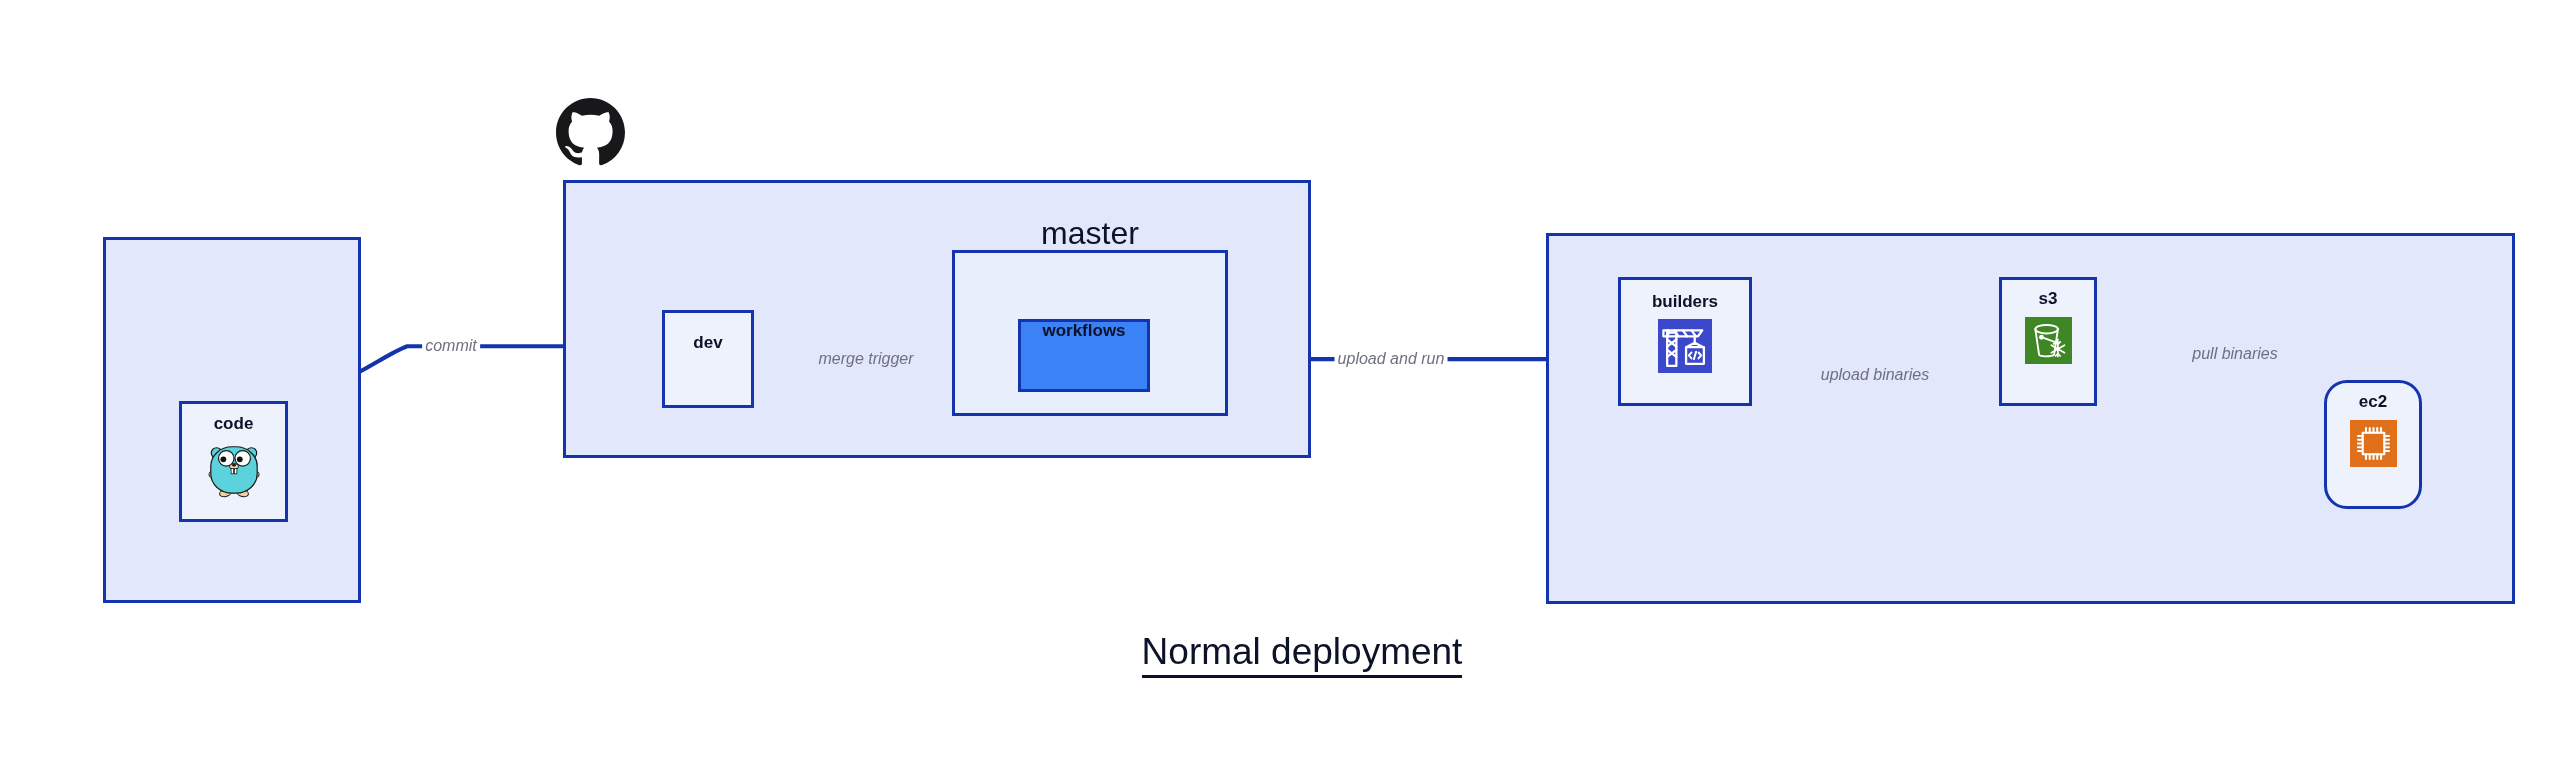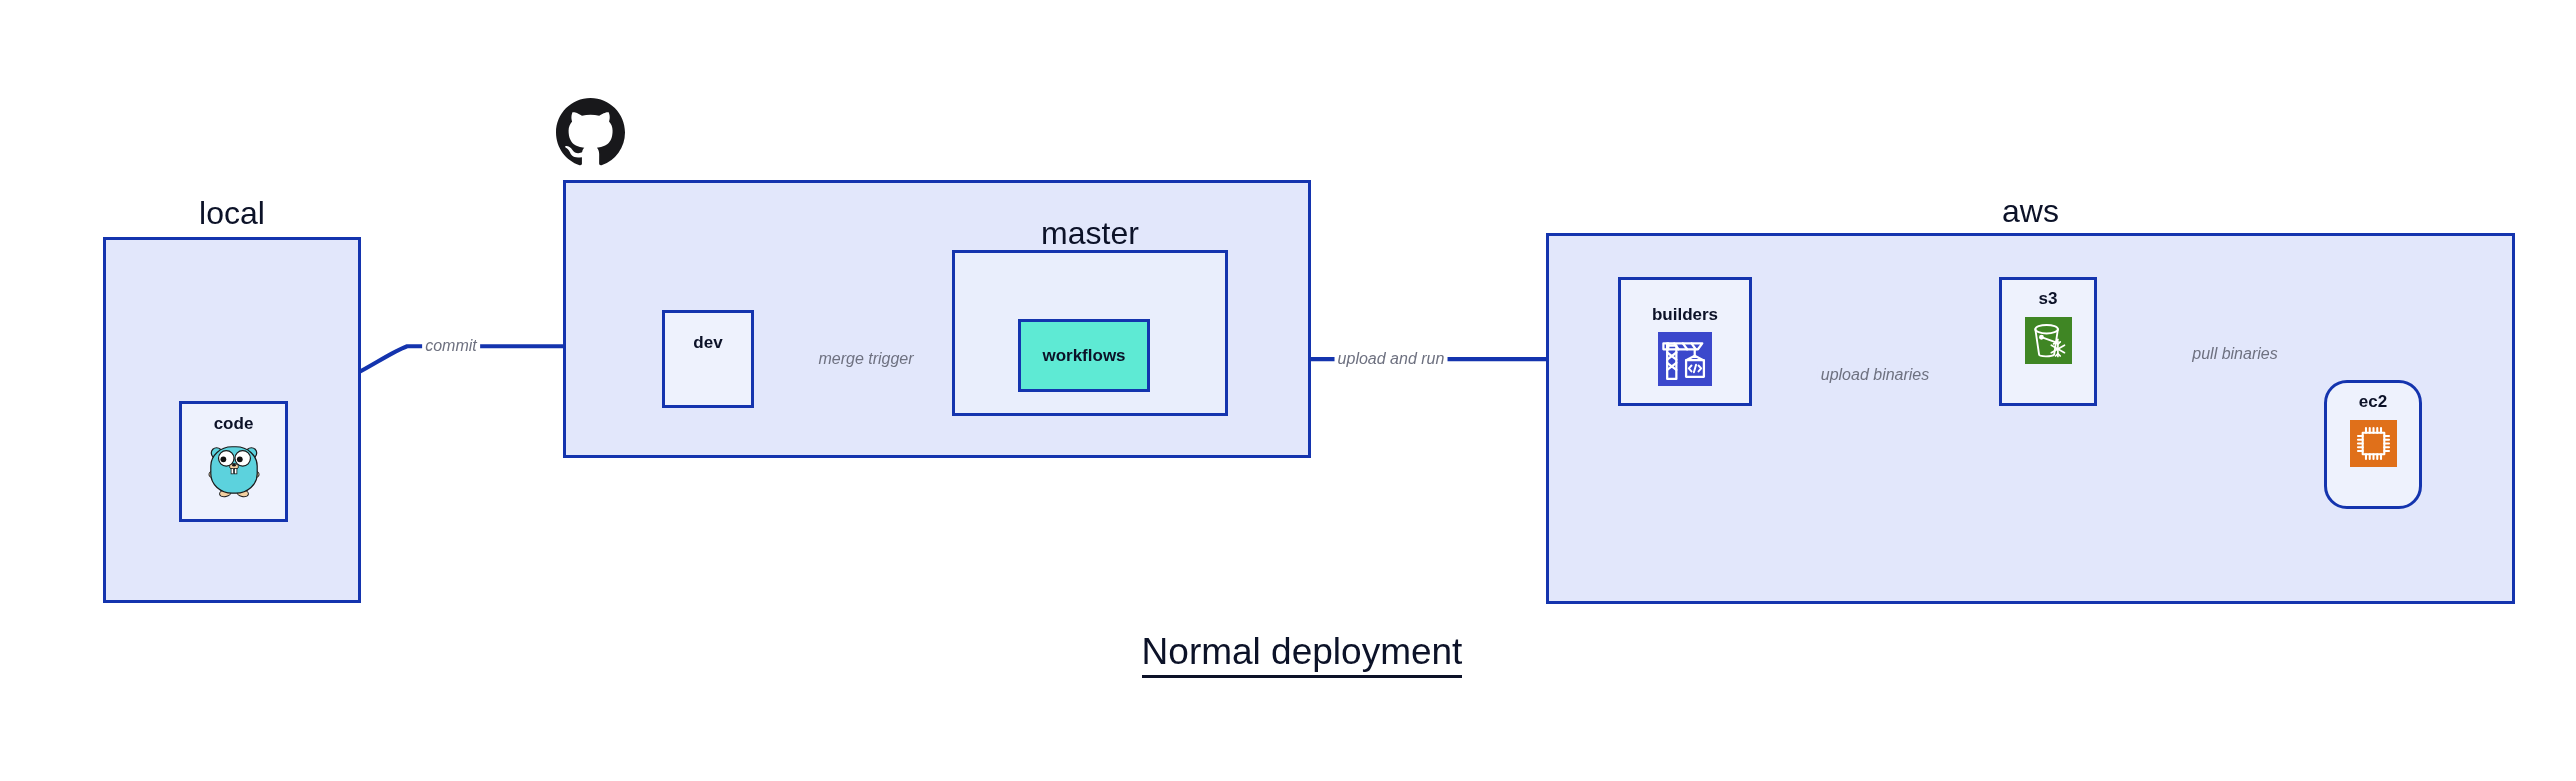--- a/index.html
+++ b/index.html
@@ -135,21 +135,20 @@
     <path d="M 1382,697 L 1976,697" fill="none" stroke="#1434ae" stroke-width="8" marker-end="url(#arrow)"></path>
 
     <path d="M 2232,697 L 3140,697" fill="none" stroke="#1434ae" stroke-width="8" marker-end="url(#arrow)"></path>
 
     <path d="M 3400,665 L 3880,665" fill="none" stroke="#1434ae" stroke-width="8" marker-end="url(#arrow)"></path>
 
     <path d="M 4070,662 C 4210,664 4270,700 4330,740 C 4390,782 4450,815 4510,830" fill="none" stroke="#1434ae" stroke-width="8" marker-end="url(#arrow)"></path>
   </svg>
 
   <div class="group" style="left:103px; top:237px; width:258px; height:366px;"></div>
-  <div class="group-label center" style="left:103px; top:197px; width:258px;">local</div>
 
   <div class="node" style="left:179px; top:381px; width:109px; height:121px; padding-top:11.3px;margin-top:20px;">
     <span class="node-title">code</span>
     <span class="node-icon" style="margin-top:8.2px;">
       <svg width="58" height="58" viewBox="0 0 120 120" xmlns="http://www.w3.org/2000/svg">
 
         <ellipse cx="18" cy="70" rx="10" ry="7" fill="#f3d0a0" stroke="#1a1a1a" stroke-width="2" transform="rotate(-18 18 70)"></ellipse>
         <ellipse cx="102" cy="70" rx="10" ry="7" fill="#f3d0a0" stroke="#1a1a1a" stroke-width="2" transform="rotate(18 102 70)"></ellipse>
 
         <ellipse cx="42" cy="110" rx="12" ry="7" fill="#f3d0a0" stroke="#1a1a1a" stroke-width="2" transform="rotate(-12 42 110)"></ellipse>
@@ -188,28 +187,27 @@
     </svg>
   </span>
 
   <div class="node" style="left:662px; top:310px; width:92px; height:98px; justify-content:flex-start; padding-top:20.6px;">
     <span class="node-title">dev</span>
   </div>
 
   <div class="group inner" style="left:952px; top:250px; width:276px; height:166px;"></div>
   <div class="group-label center" style="left:952px; top:217px; width:276px;">master</div>
 
-  <div class="node" style="left:1018px; top:319px; width:132px; height:73px; background:#5eead4; justify-content:center;">
+  <div class="node" style="left:1018px; top:319px; width:132px; height:73px; background:#3b82f6; ">
     <span class="node-title">workflows</span>
   </div>
 
   <div class="group" style="left:1546px; top:233px; width:969px; height:371px;"></div>
-  <div class="group-label center" style="left:1546px; top:195px; width:969px;">aws</div>
-
-  <div class="node" style="left:1618px; top:277px; width:134px; height:129px; padding-top:26px;">
+
+  <div class="node" style="left:1618px; top:277px; width:134px; height:129px; padding-top:13px;">
     <span class="node-title">builders</span>
     <span class="node-icon" style="margin-top:9.3px;">
       <svg width="54" height="54" viewBox="0 0 100 100" xmlns="http://www.w3.org/2000/svg">
         <rect x="0" y="0" width="100" height="100" fill="#3b48cc"></rect>
         <g fill="none" stroke="#ffffff" stroke-width="4.2" stroke-linejoin="round" stroke-linecap="round">
 
           <rect x="17" y="25" width="17" height="62"></rect>
 
           <rect x="10" y="21" width="9" height="11"></rect>
 

